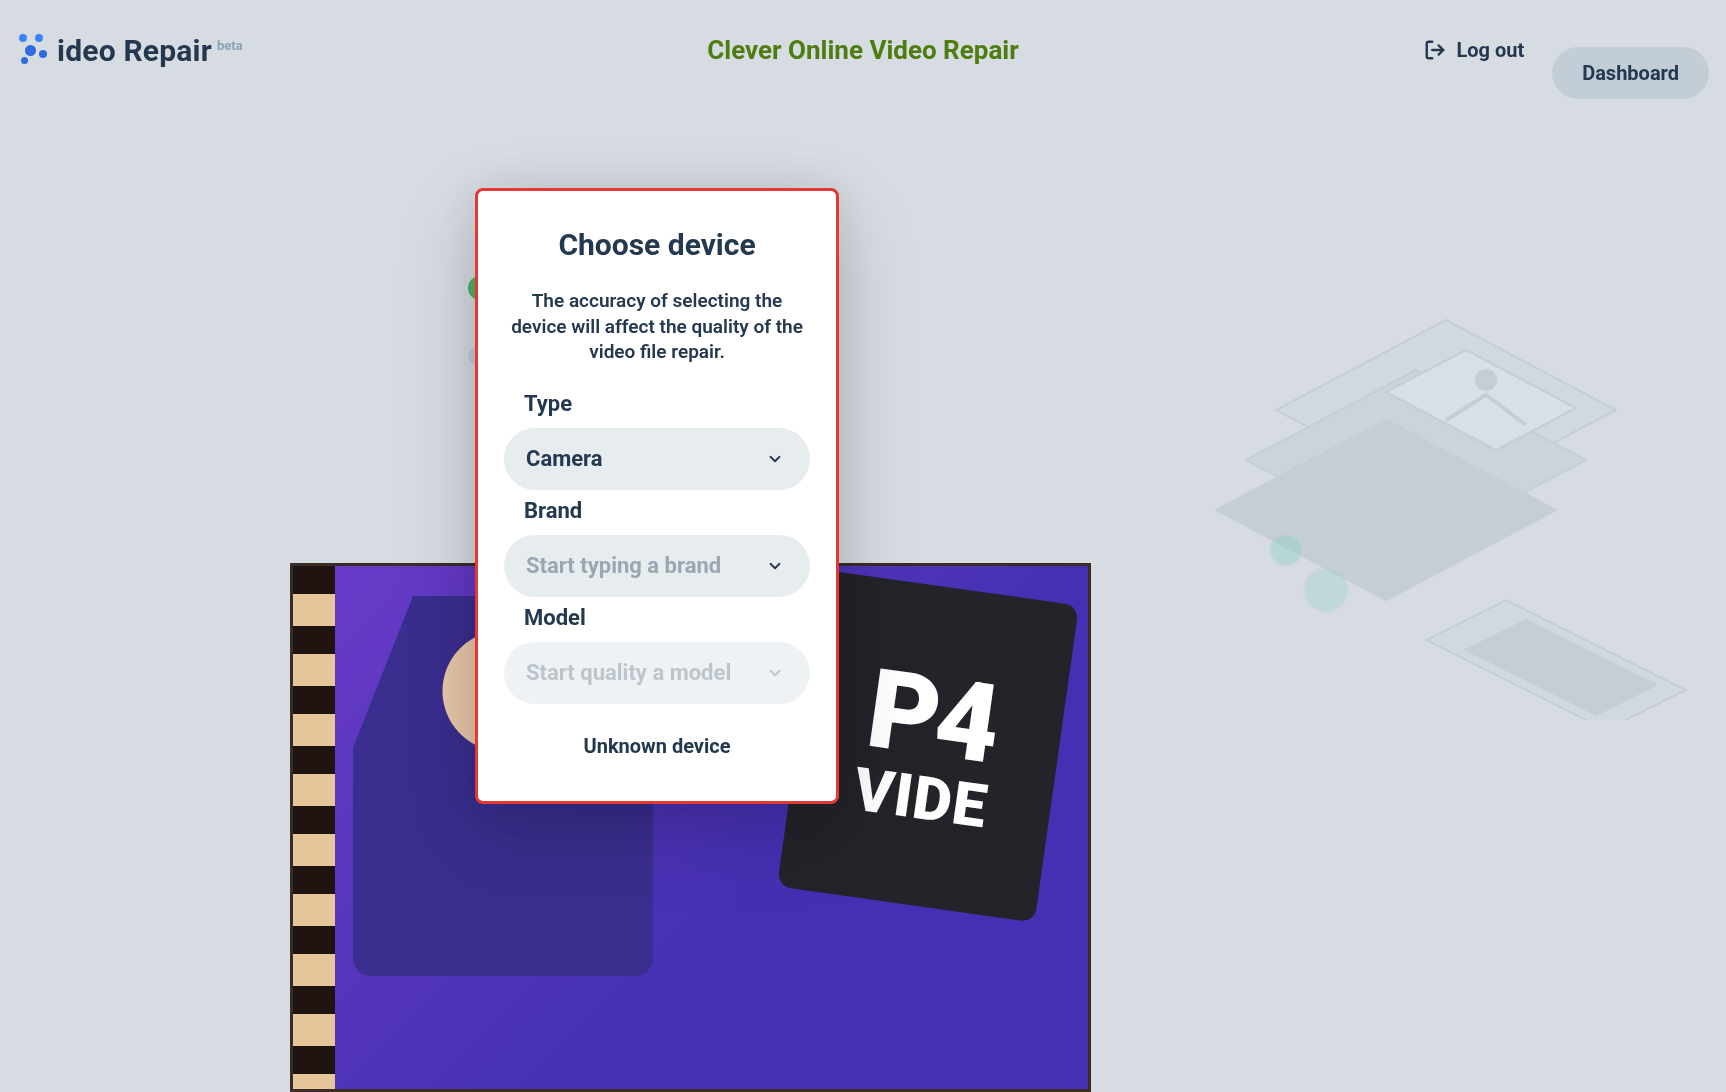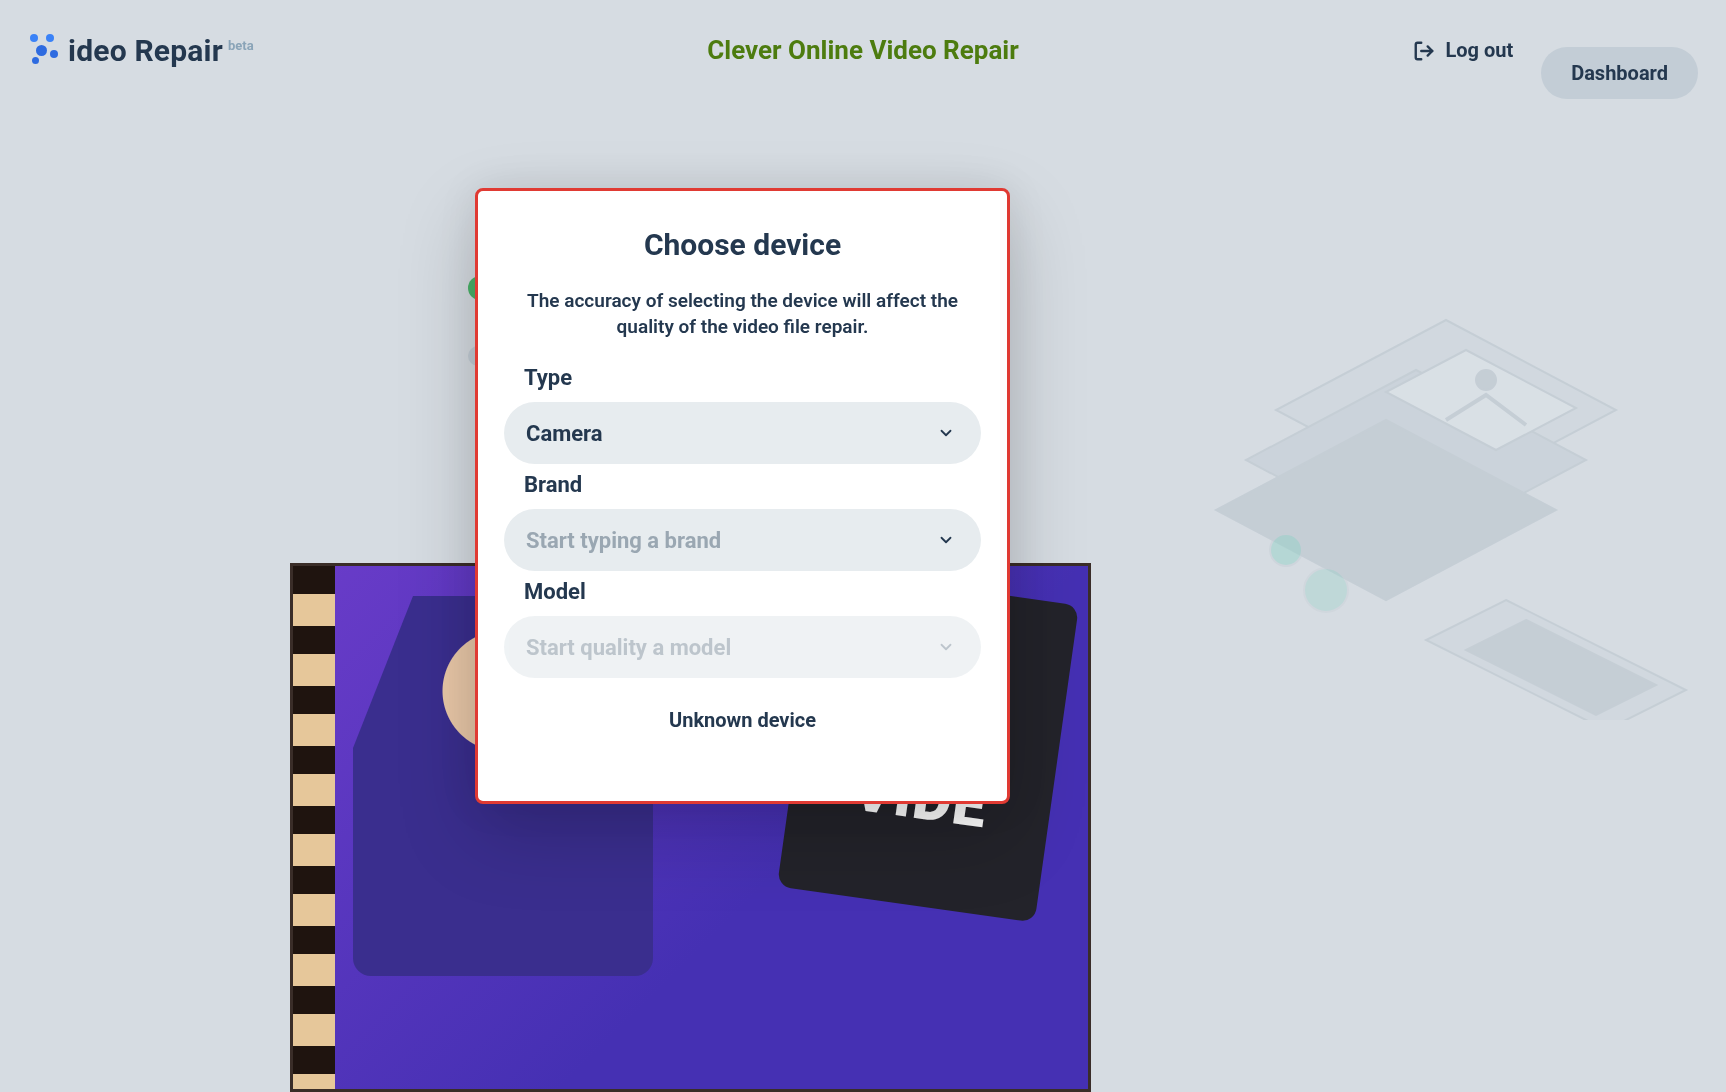--- a/index.html
+++ b/index.html
@@ -12,21 +12,21 @@
     overflow: hidden;
     position: relative;
     color: #24384f;
   }
 
   
   .header {
     display: flex;
     align-items: center;
     justify-content: space-between;
-    padding: 20px 28px;
+    padding: 20px 17px;
     height: 100px;
   }
   .logo {
     display: flex;
     align-items: center;
     gap: 2px;
     position: relative;
   }
   .logo-mark {
     width: 38px;
@@ -60,21 +60,21 @@
     left: 50%;
     transform: translateX(-50%);
   }
   .header-right {
     display: flex;
     align-items: center;
     gap: 28px;
   }
   .logout {
     display: flex;
-    align-items: flex-end;
+    align-items: center;
     gap: 10px;
     font-size: 20px;
     font-weight: 700;
     color: #24384f;
     cursor: pointer;
   }
   .logout-icon svg { display:block; }
   .dashboard-btn {
     background: #c3cdd6;
     border-radius: 30px;
@@ -130,21 +130,21 @@
     color:#fff; font-weight:900;
   }
   .thumb-badge .p4 { font-size:110px; line-height:0.9; letter-spacing:-4px; }
   .thumb-badge .vid { font-size:60px; line-height:0.9; letter-spacing:1px; margin-top:6px;}
 
   
   .modal {
     position: absolute;
     left: 475px;
     top: 188px;
-    width: 535px;
+    width: 364px;
     height: 616px;
     background: #ffffff;
     border: 3px solid #e03a33;
     border-radius: 8px;
     box-shadow: 0 30px 80px rgba(0,0,0,0.18), 0 0 40px rgba(0,0,0,0.08);
     padding: 36px 26px 28px;
     z-index: 50;
   }
   .modal-title {
     font-size: 30px;

